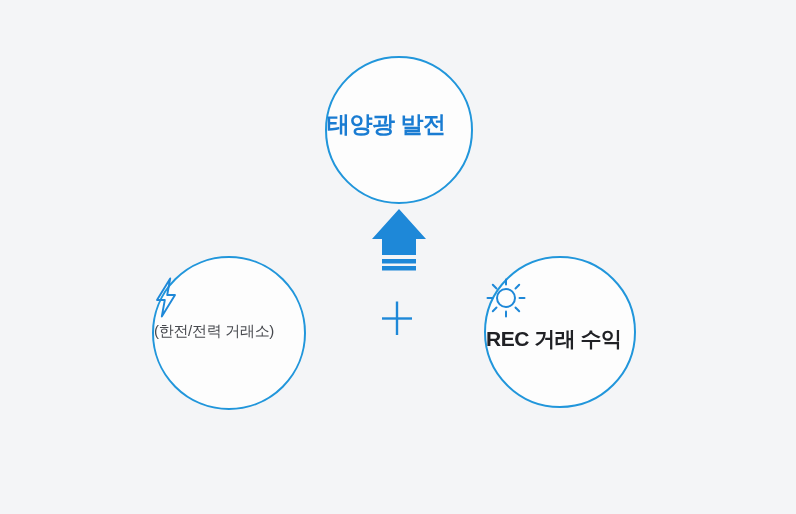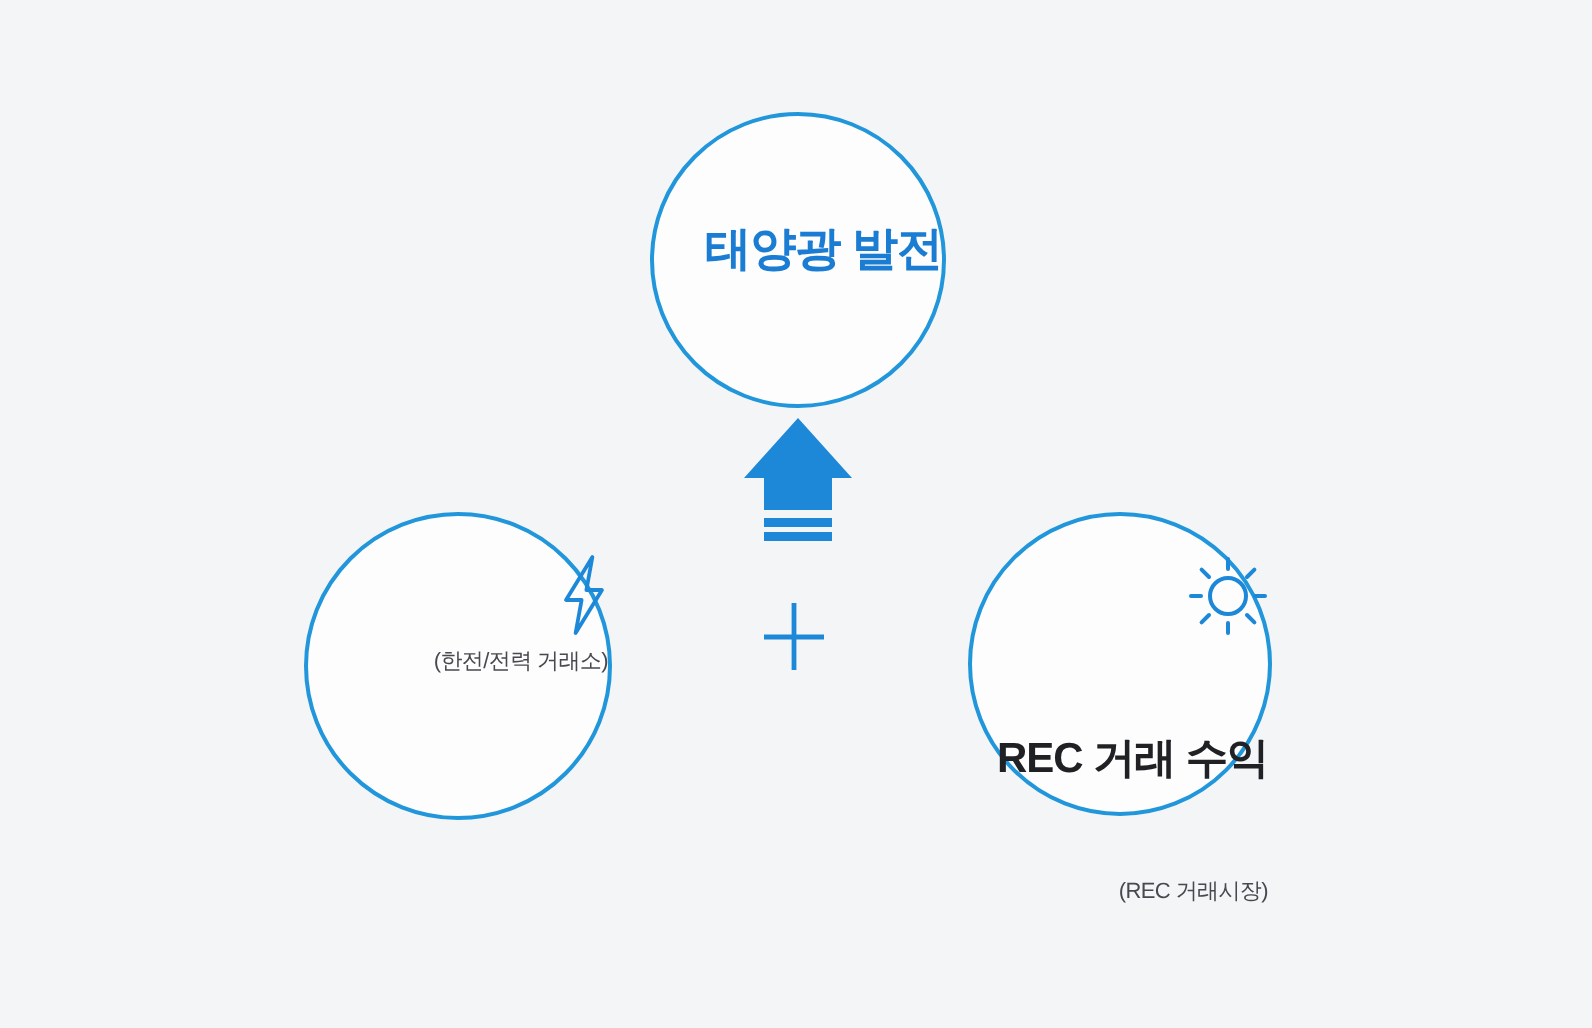--- a/index.html
+++ b/index.html
@@ -16,21 +16,21 @@
     overflow: hidden;
   }
   .circle {
     position: absolute;
     border-radius: 50%;
     background: #fdfdfd;
     border: 2px solid #2196db;
     box-sizing: border-box;
     display: flex;
     flex-direction: column;
-    align-items: flex-end;
+    align-items: flex-start;
     text-align: center;
   }
   .circle-top {
     left: 325px;
     top: 56px;
     width: 148px;
     height: 148px;
     justify-content: center;
     padding-bottom: 12px;
   }
@@ -48,41 +48,40 @@
     width: 154px;
     height: 154px;
     padding-top: 19px;
   }
   .circle-right {
     left: 484px;
     top: 256px;
     width: 152px;
     height: 152px;
     padding-top: 20px;
-    gap: 41px;
   }
   .bolt-icon-wrap, .sun-icon-wrap {
     flex: 0 0 auto;
     display: block;
     line-height: 0;
   }
   .node-label {
     display: block;
     margin-top: 9px;
     color: #202125;
     font-size: 21px;
     font-weight: bold;
     line-height: 24px;
     letter-spacing: -0.5px;
   }
   .node-sublabel {
     display: block;
     margin-top: 4px;
     color: #47494e;
-    font-size: 11px;
+    font-size: 15px;
     line-height: 18px;
     letter-spacing: -0.3px;
   }
   .arrow-up {
     position: absolute;
     left: 372px;
     top: 209px;
     line-height: 0;
   }
   .plus-sign {
@@ -135,16 +134,15 @@
           <line x1="33.5" y1="20" x2="38.5" y2="20"></line>
           <line x1="6.5" y1="20" x2="1.5" y2="20"></line>
           <line x1="29.5" y1="10.5" x2="33.2" y2="6.8"></line>
           <line x1="10.5" y1="10.5" x2="6.8" y2="6.8"></line>
           <line x1="29.5" y1="29.5" x2="33.2" y2="33.2"></line>
           <line x1="10.5" y1="29.5" x2="6.8" y2="33.2"></line>
         </g>
       </svg>
     </span>
     <span class="node-label">REC 거래 수익</span>
-    <span class="node-sublabel">(REC 거래시장)</span>
   </div>
 
 </div>
 
 </body></html>

